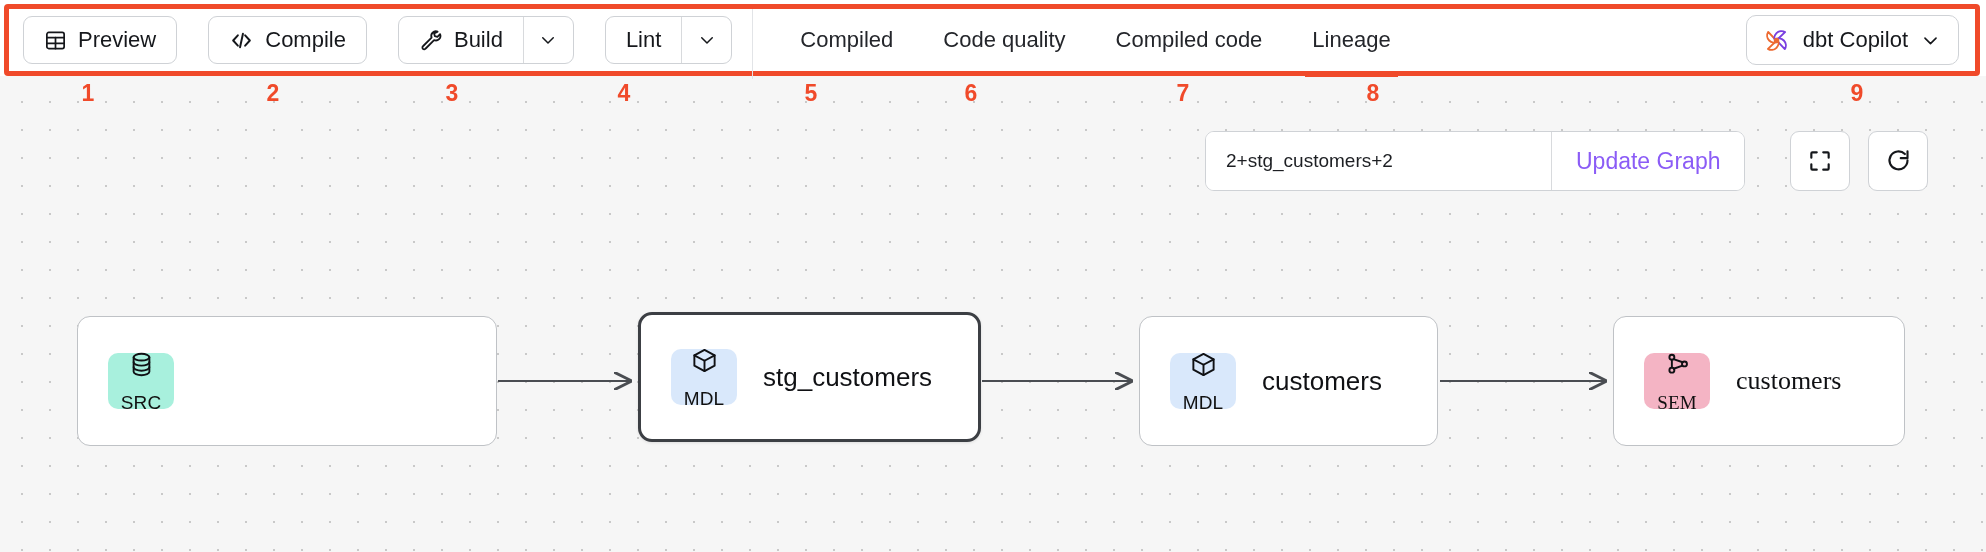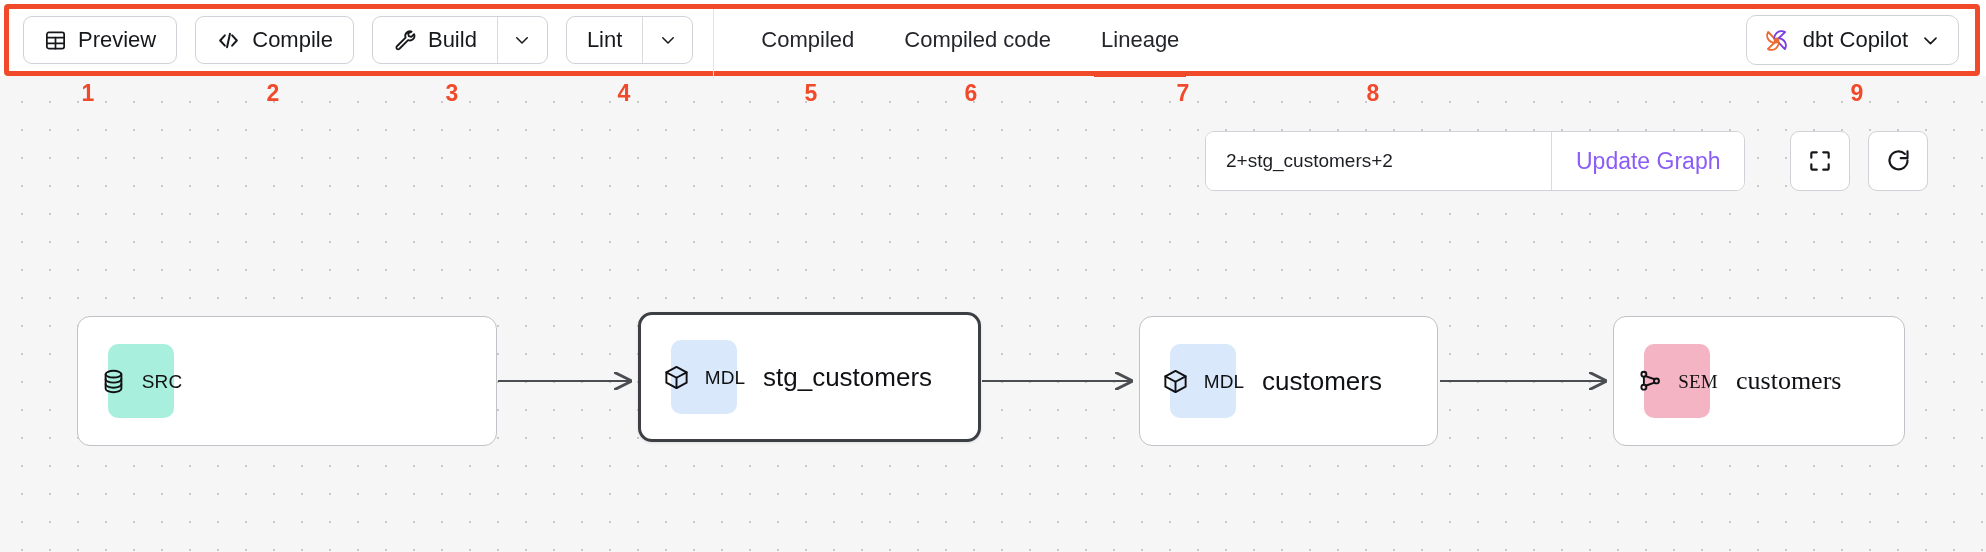--- a/index.html
+++ b/index.html
@@ -42,21 +42,21 @@
 
   .btn-group {
     display: flex;
     align-items: center;
     height: 48px;
     border: 1px solid #cfd2d6;
     border-radius: 9px;
     background: #ffffff;
     overflow: hidden;
   }
-  .btn-group + .btn-group { margin-left: 18px; }
+  .btn-group + .btn-group { margin-left: 31px; }
 
   .btn-main {
     display: flex;
     align-items: center;
     gap: 11px;
     height: 100%;
     padding: 0 20px;
     font-size: 22px;
     color: #16181c;
     white-space: nowrap;
@@ -221,25 +221,25 @@
     height: 130px;
     z-index: 2;
   }
   .node.selected {
     border: 3px solid #3c3f44;
     border-radius: 14px;
     box-shadow: 0 1px 3px rgba(0,0,0,.10);
   }
   .node-badge {
     width: 66px;
-    height: 74px;
+    height: 56px;
     margin-left: 30px;
     border-radius: 10px;
     display: flex;
-    flex-direction: row;
+    flex-direction: column;
     align-items: center;
     justify-content: center;
     gap: 15px;
     flex: 0 0 auto;
   }
   .node-badge .bl {
     font-size: 19px;
     letter-spacing: .2px;
     color: #111;
     line-height: 1;
@@ -430,20 +430,23 @@
         </div>
       </div>
 
       <div class="tbar-sep"></div>
 
       <div class="tabs">
         <div class="tab">
           <span>Compiled</span>
         </div>
         <div class="tab">
+          <span>Code quality</span>
+        </div>
+        <div class="tab">
           <span>Compiled code</span>
         </div>
         <div class="tab active">
           <span>Lineage</span>
         </div>
       </div>
 
       <div class="spacer"></div>
 
       <div class="copilot-btn">

